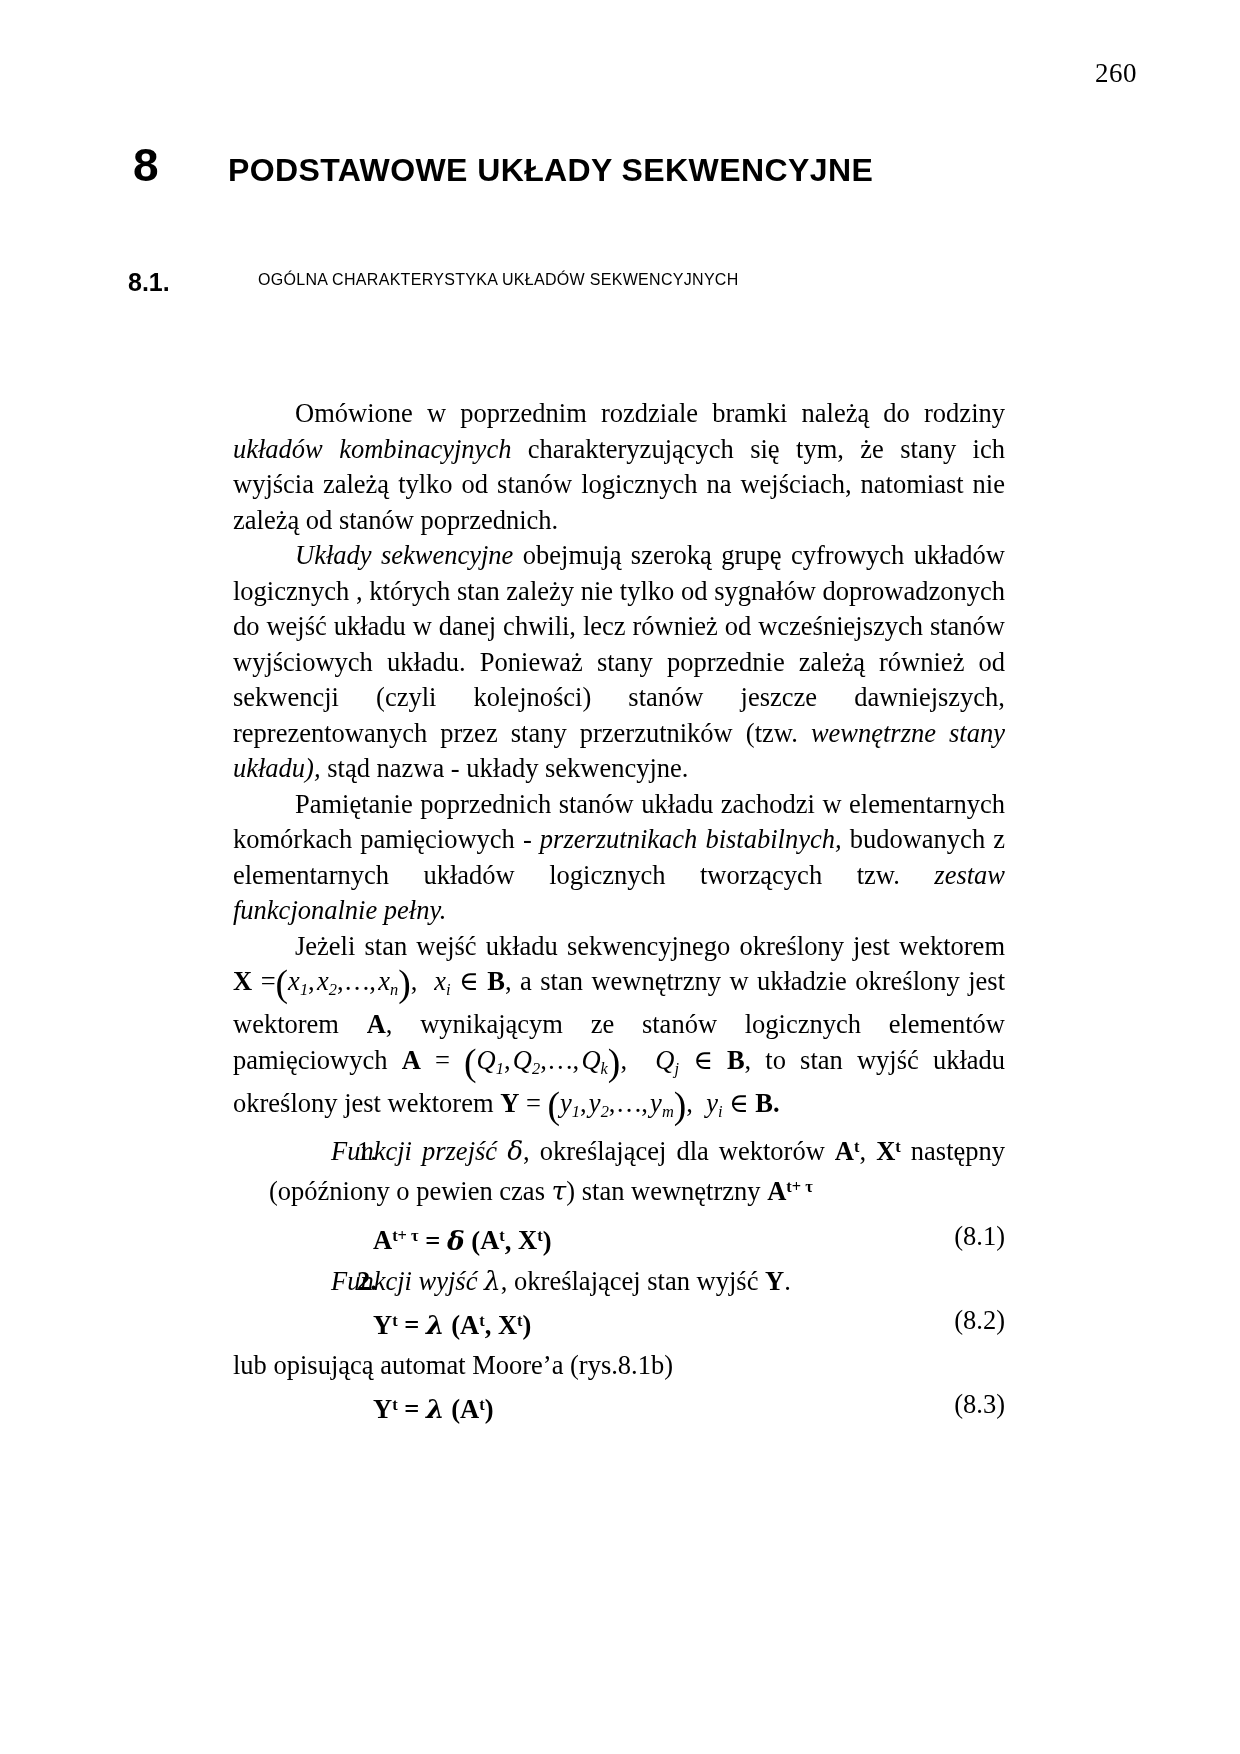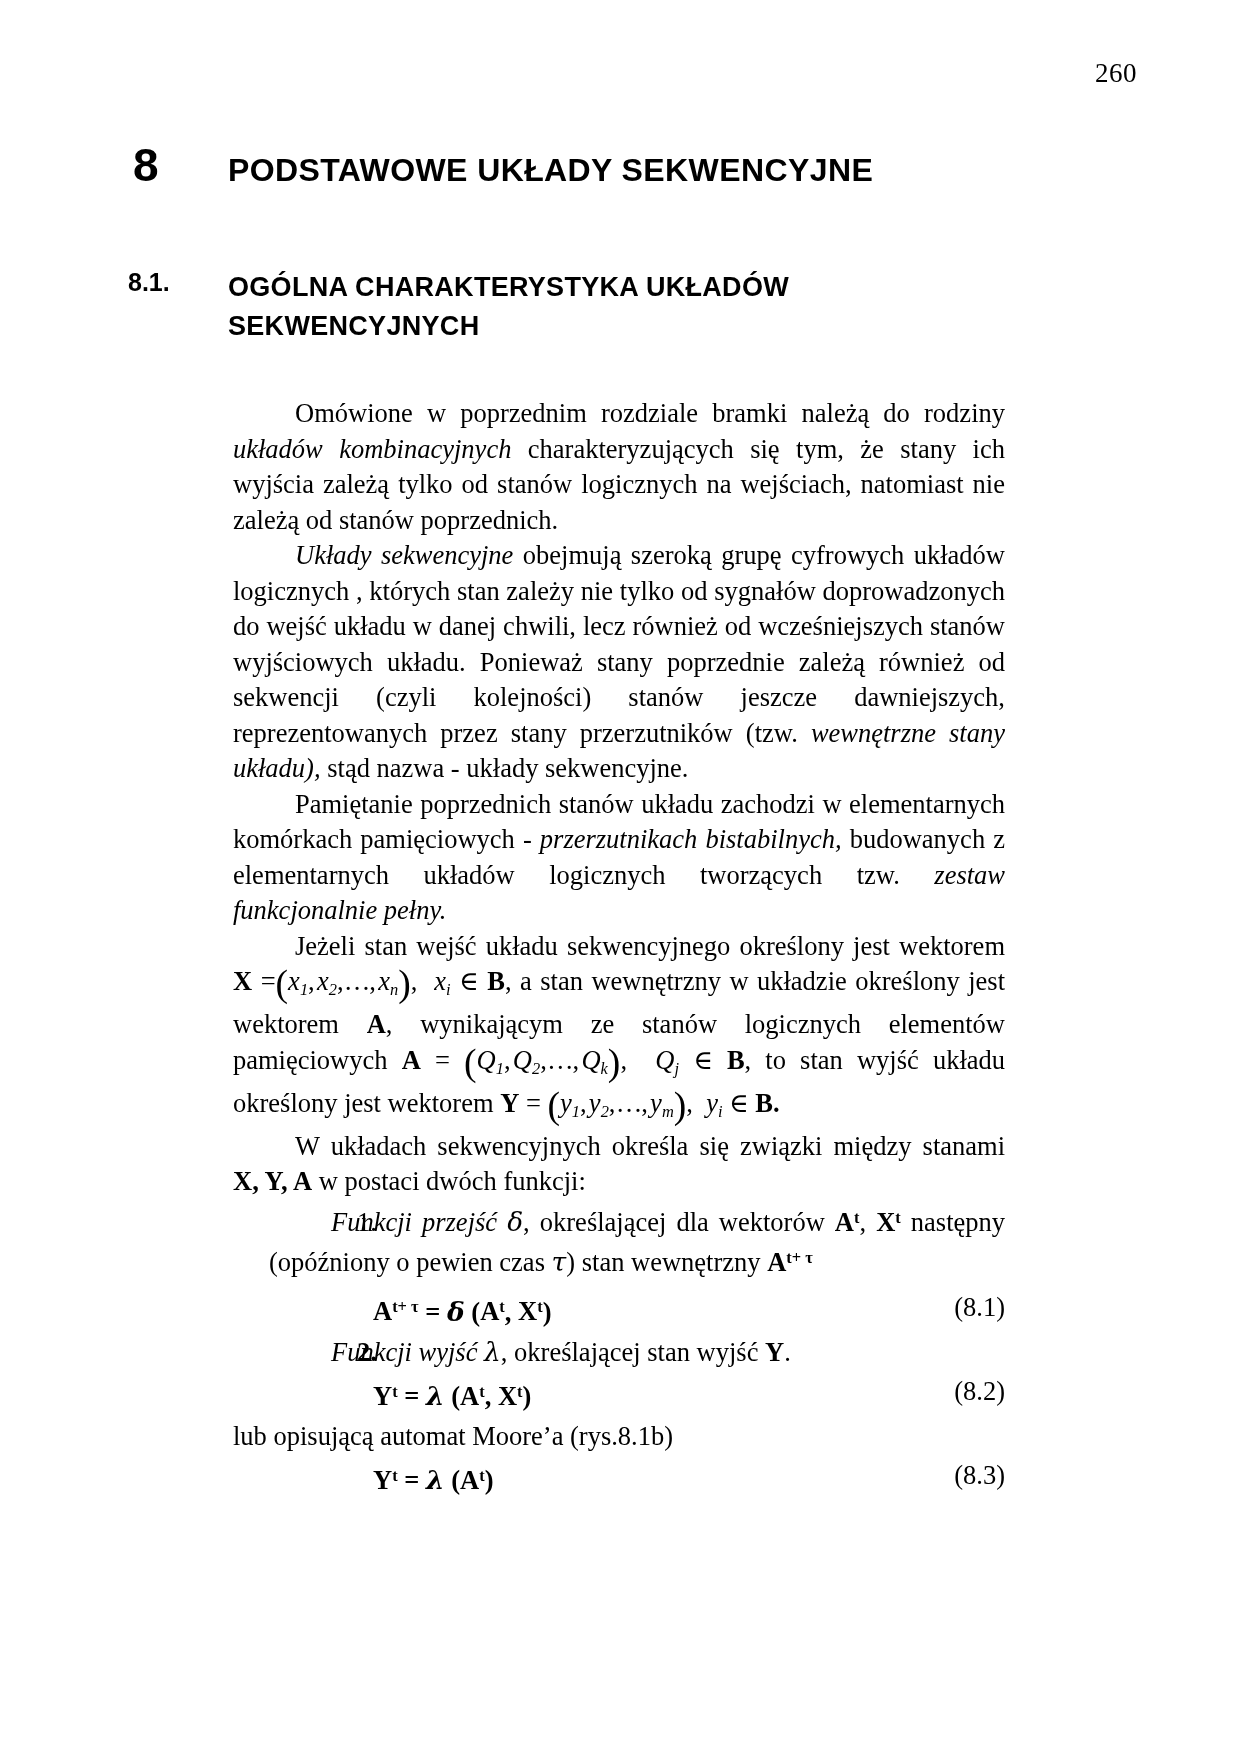--- a/index.html
+++ b/index.html
@@ -56,32 +56,33 @@
     padding-top: 12px;
   }
   
   .section-head {
     position: absolute;
     left: 128px;
     top: 268px;
     width: 900px;
     display: flex;
     align-items: flex-start;
+    gap: 30px;
   }
   .section-number {
     font-family: "Liberation Sans", "DejaVu Sans", sans-serif;
     font-weight: bold;
     font-size: 25px;
     width: 100px;
     flex: 0 0 100px;
   }
   .section-title {
     font-family: "Liberation Sans", "DejaVu Sans", sans-serif;
-    font-weight: bold;
-    font-size: 27px;
+    font-weight: normal;
+    font-size: 16px;
     letter-spacing: 0.3px;
     line-height: 1.45;
     max-width: 620px;
   }
   
   .body-col {
     position: absolute;
     left: 233px;
     top: 372px;
     width: 772px;
@@ -168,21 +169,20 @@
   <div class="body-col">
 
     <p class="para"><span>Omówione w poprzednim rozdziale bramki należą do rodziny </span><i>układów kombinacyjnych</i><span> charakteryzujących się tym, że stany ich wyjścia zależą tylko od stanów logicznych na wejściach, natomiast nie zależą od stanów poprzednich.</span></p>
 
     <p class="para"><i>Układy sekwencyjne</i><span> obejmują szeroką grupę cyfrowych układów logicznych , których stan zależy nie tylko od sygnałów doprowadzonych do wejść układu w danej chwili, lecz również od wcześniejszych stanów wyjściowych układu. Ponieważ stany poprzednie zależą również od sekwencji (czyli kolejności) stanów jeszcze dawniejszych, reprezentowanych przez stany przerzutników (tzw. </span><i>wewnętrzne stany układu),</i><span> stąd nazwa - układy sekwencyjne.</span></p>
 
     <p class="para"><span>Pamiętanie poprzednich stanów układu zachodzi w elementarnych komórkach pamięciowych - </span><i>przerzutnikach bistabilnych,</i><span> budowanych z elementarnych układów logicznych tworzących tzw. </span><i>zestaw funkcjonalnie pełny.</i></p>
 
     <p class="para"><span>Jeżeli stan wejść układu sekwencyjnego określony jest wektorem </span><b class="bf">X</b>&nbsp;<span>=</span><span class="bigparen">(</span><span class="mathvar"><span>x</span><sub>1</sub></span>, <span class="mathvar"><span>x</span><sub>2</sub></span>, <span class="mathvar">…</span>, <span class="mathvar"><span>x</span><sub>n</sub></span><span class="bigparen">)</span>,&nbsp;&nbsp;<span class="mathvar"><span>x</span><sub>i</sub></span>&nbsp;<span>∈</span>&nbsp;<b class="bf">B</b><span>, a stan wewnętrzny w układzie określony jest wektorem </span><b class="bf">A</b><span>, wynikającym ze stanów logicznych elementów pamięciowych </span><b class="bf">A</b> = <span class="bigparen">(</span><span class="mathvar"><span>Q</span><sub>1</sub></span>, <span class="mathvar"><span>Q</span><sub>2</sub></span>, <span class="mathvar">…</span>, <span class="mathvar"><span>Q</span><sub>k</sub></span><span class="bigparen">)</span>,&nbsp;&nbsp;<span class="mathvar"><span>Q</span><sub>j</sub></span>&nbsp;<span>∈</span>&nbsp;<b class="bf">B</b><span>, to stan wyjść układu określony jest wektorem </span><b class="bf">Y</b> = <span class="bigparen">(</span><span class="mathvar"><span>y</span><sub>1</sub></span>, <span class="mathvar"><span>y</span><sub>2</sub></span>, <span class="mathvar">…</span>, <span class="mathvar"><span>y</span><sub>m</sub></span><span class="bigparen">)</span>,&nbsp;&nbsp;<span class="mathvar"><span>y</span><sub>i</sub></span>&nbsp;<span>∈</span>&nbsp;<b class="bf"><span>B</span>.</b></p>
 
-    <p class="para"><span>W układach sekwencyjnych określa się związki między stanami </span><b class="bf">X, Y, A</b><span> w postaci dwóch funkcji:</span></p>
 
     <p class="para numitem"><span class="marker">1.</span><i>Funkcji przejść</i>&nbsp;<span class="greek">δ</span><span>, określającej dla wektorów </span><b class="bf"><span>A</span><sup>t</sup></b>,&nbsp;<b class="bf"><span>X</span><sup>t</sup></b><span> następny (opóźniony o pewien czas </span><span class="greek">τ</span><span>) stan wewnętrzny </span><b class="bf"><span>A</span><sup>t+ τ</sup></b></p>
 
     <div class="spacer-sm"></div>
 
     <p class="para eqblock"><b class="bf"><span>A</span><sup>t+ τ</sup></b> = <span class="greek">δ</span>&nbsp;(<b class="bf"><span>A</span><sup>t</sup></b>, <b class="bf"><span>X</span><sup>t</sup></b>)<span class="eqnum">(8.1)</span></p>
 
     <div class="spacer-xs"></div>
 
     <p class="para numitem"><span class="marker bf" style="font-weight:bold">2.</span><i>Funkcji wyjść</i>&nbsp;<span class="greek">λ</span><span>, określającej stan wyjść </span><b class="bf">Y</b><span>.</span></p>

